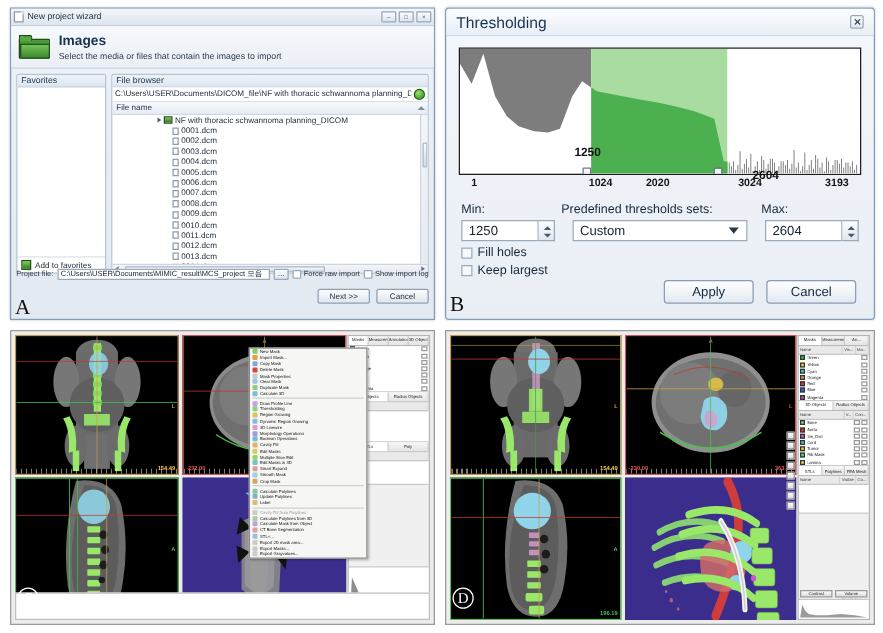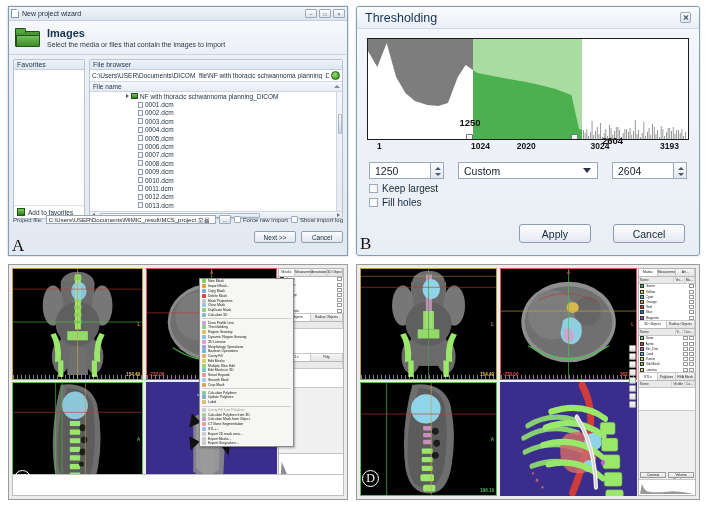--- a/index.html
+++ b/index.html
@@ -235,21 +235,21 @@
     flex:1; margin:0 14px; height:17px; background:#fff;
     border:1px solid #9aaabb; display:flex; align-items:center;
     font-size:10.5px; color:#14212e; padding-left:5px;
   }
   .selbox .caret {
     margin-left:auto;margin-right:6px;width:0;height:0;
     border-left:4px solid transparent;border-right:4px solid transparent;border-top:5px solid #2b3644;
   }
   .chkB { display:flex; align-items:center; gap:4px; font-size:10px; color:#16283a; margin-top:3px; }
   .chkB i { width:9px;height:9px;background:#f7f9fb;border:1px solid #9aaabb;display:inline-block; }
-  .btnsB { position:absolute; right:14px; bottom:12px; display:flex; gap:22px; }
+  .btnsB { position:absolute; right:14px; bottom:12px; display:flex; gap:10px; }
   .btnB {
     width:72px;height:19px;border:1px solid #8b9cb0;border-radius:3px;
     background:linear-gradient(#fdfeff,#e3e9f1);
     font-size:10.5px;text-align:center;line-height:18px;color:#16283a;
   }
 
   
   .mimics {
     position:absolute; background:#ececec; border:1px solid #9a9a9a;
   }
@@ -496,43 +496,48 @@
       <div class="axis" id="axisB">
           <span style="left: 0px;">1</span>
           <span style="left: 24.9878%; transform: translateX(-50%); margin-left: 28px;">1024</span>
           <span style="left: 49.4138%; transform: translateX(-50%);">2020</span>
           <span style="left: 73.8398%; transform: translateX(-50%);">3024</span>
           <span style="left: auto; right: 0px;">3193</span>
         </div>
     </div>
 
     <div class="ctrlB">
+      <div class="lblrow">
+        <span class="l1">Min:</span>
+        <span class="l2">Predefined thresholds sets:</span>
+        <span class="l3">Max:</span>
+      </div>
       <div class="inprow">
         <span class="numbox">1250</span>
         <span class="spin">
             <i class="up"></i>
             <i class="dn"></i>
           </span>
         <span class="selbox">
           <span>Custom</span>
           <span class="caret"></span>
         </span>
         <span class="numbox">2604</span>
         <span class="spin">
             <i class="up"></i>
             <i class="dn"></i>
           </span>
       </div>
       <div class="chkB">
         <i></i>
-        <span>Keep largest</span>
+        <span>Fill holes</span>
       </div>
       <div class="chkB">
         <i></i>
-        <span>Fill holes</span>
+        <span>Keep largest</span>
       </div>
     </div>
 
     <div class="btnsB">
       <div class="btnB">Apply</div>
       <div class="btnB">Cancel</div>
     </div>
   </div>
   <div class="panel-letter" style="left:360px; top:234px;">B</div>
 

